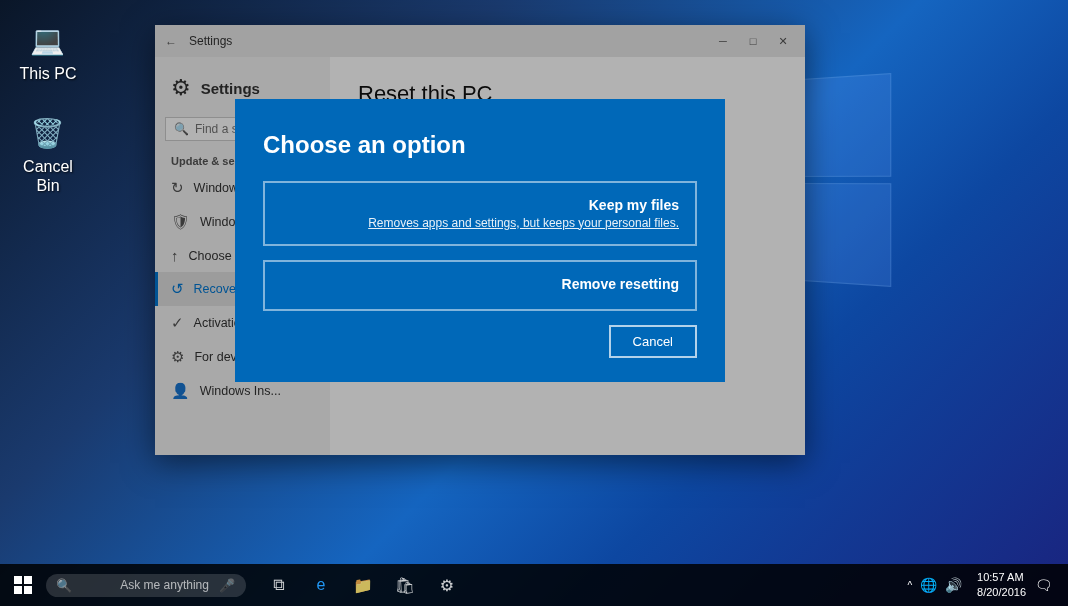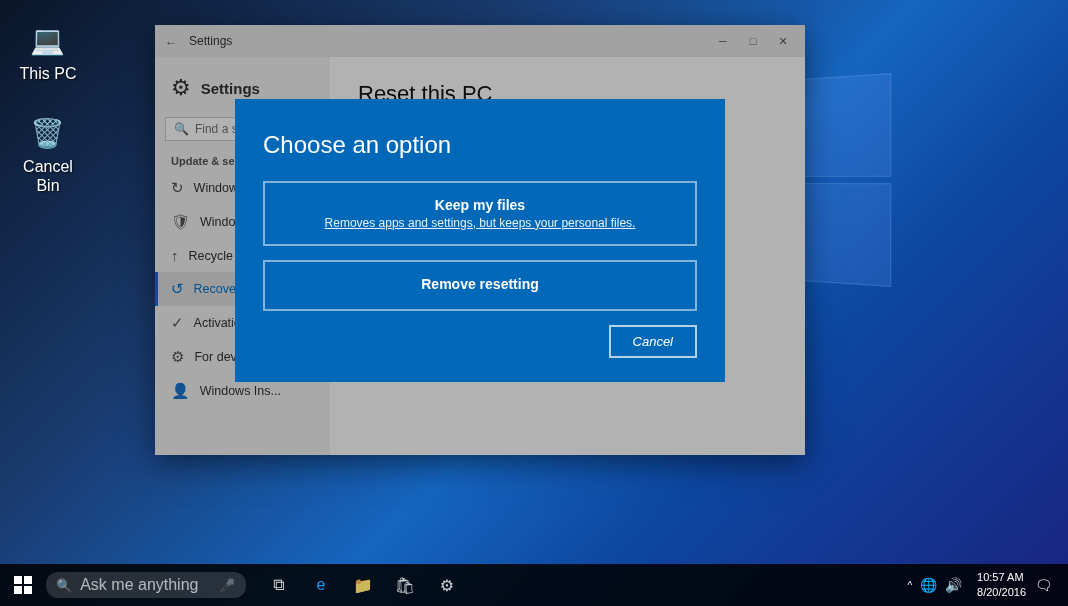--- a/index.html
+++ b/index.html
@@ -330,30 +330,30 @@
 
     
     .dialog {
       width: 490px;
       background: #0068b8;
       padding: 32px 28px 24px;
       position: relative;
     }
     .dialog-title {
       font-size: 24px;
-      font-weight: 400;
+      font-weight: 700;
       color: white;
       margin-bottom: 22px;
     }
     .option-btn {
       width: 100%;
       background: transparent;
       border: 2px solid rgba(255,255,255,0.5);
       padding: 14px 16px;
-      text-align: center;
+      text-align: right;
       cursor: pointer;
       margin-bottom: 14px;
       display: block;
       color: white;
     }
     .option-title {
       font-size: 14px;
       font-weight: 600;
       color: white;
       display: block;
@@ -371,21 +371,20 @@
       margin-top: 8px;
     }
     .cancel-btn {
       background: transparent;
       border: 2px solid rgba(255,255,255,0.7);
       color: white;
       padding: 7px 22px;
       font-size: 13px;
       cursor: pointer;
       font-family: 'Segoe UI', Arial, sans-serif;
-      font-style: italic;
     }
   </style>
 </head>
 <body>
 
 <div class="desktop">
 
   <div class="win-logo">
     <div class="win-logo-grid">
       <div class="win-logo-pane"></div>
@@ -437,21 +436,21 @@
       <div class="sidebar-item">
         <span class="sidebar-item-icon">↻</span>
         <span>Windows Up...</span>
       </div>
       <div class="sidebar-item">
         <span class="sidebar-item-icon">🛡</span>
         <span>Windows De...</span>
       </div>
       <div class="sidebar-item">
         <span class="sidebar-item-icon">↑</span>
-        <span>Recycle</span>
+        <span>Choose</span>
       </div>
       <div class="sidebar-item active">
         <span class="sidebar-item-icon">↺</span>
         <span>Recovery</span>
       </div>
       <div class="sidebar-item">
         <span class="sidebar-item-icon">✓</span>
         <span>Activation</span>
       </div>
       <div class="sidebar-item">
@@ -494,21 +493,21 @@
   <div class="taskbar-start">
     <div class="taskbar-start-icon">
       <div></div>
         <div></div>
         <div></div>
         <div></div>
     </div>
   </div>
   <div class="taskbar-search">
     <span style="color:rgba(255,255,255,0.7);font-size:13px;">🔍</span>
-    <span style="color:rgba(255,255,255,0.65);font-size:16px;">Ask me anything</span>
+    <span style="color:rgba(255,255,255,0.65);font-size:12px;margin-left:40px;">Ask me anything</span>
     <span style="margin-left:auto;color:rgba(255,255,255,0.5);font-size:13px;">🎤</span>
   </div>
   <div class="taskbar-icons">
     <div class="taskbar-icon">⧉</div>
     <div class="taskbar-icon" style="color:#2196F3;font-size:16px;">e</div>
     <div class="taskbar-icon">📁</div>
     <div class="taskbar-icon">🛍</div>
     <div class="taskbar-icon">⚙</div>
   </div>
   <div class="taskbar-right">

